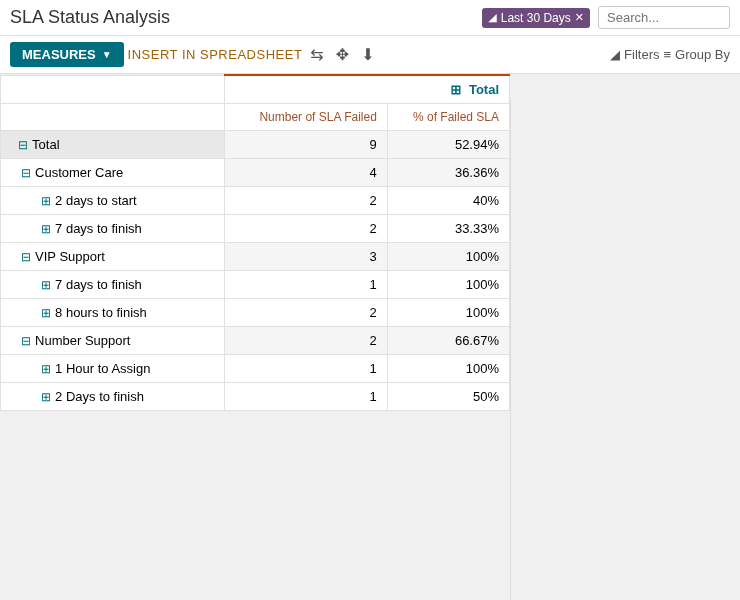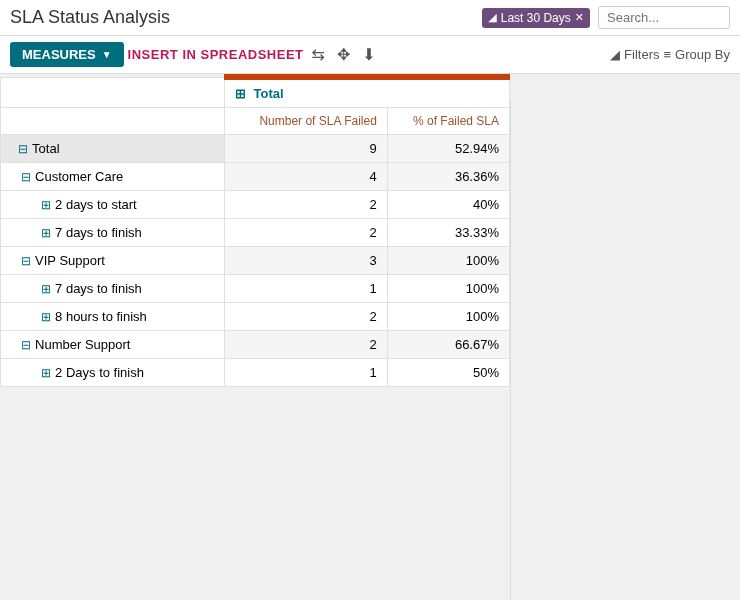--- a/index.html
+++ b/index.html
@@ -74,23 +74,23 @@
       gap: 6px;
     }
 
     .measures-btn .arrow-down {
       font-size: 10px;
     }
 
     .insert-btn {
       background: none;
       border: none;
-      color: #be185d;
-      font-size: 13px;
-      font-weight: bold;
+      color: #a16207;
+      font-size: 13px;
+      font-weight: normal;
       cursor: pointer;
       letter-spacing: 0.5px;
     }
 
     .icon-btn {
       background: none;
       border: none;
       color: #555;
       font-size: 16px;
       cursor: pointer;
@@ -226,21 +226,21 @@
     <span>Group By</span>
   </button>
 </div>
 
 <div class="table-wrapper">
   <div class="main-table-area">
     <table>
       <thead>
         <tr>
           <th class="empty-top-left" style="width:220px; border-top:1px solid #e0e0e0;"></th>
-          <th class="col-header-group" colspan="2" style="border-top:6px solid #c2410c;">
+          <th class="col-header-group" colspan="2" style="border-top:2px solid #c2410c;text-align:right;">
             <span style="color:#006e7f; font-size:13px; margin-right:4px; cursor:pointer;">⊞</span>
             <span>Total</span>
           </th>
         </tr>
         <tr>
           <th class="empty-top-left"></th>
           <th class="col-subheader" style="width:160px;">Number of SLA Failed</th>
           <th class="col-subheader" style="width:120px;">% of Failed SLA</th>
         </tr>
       </thead>
@@ -279,20 +279,25 @@
             <td class="row-label-indent2"><span style="color: rgb(0, 110, 127); font-size: 12px; margin-right: 4px; cursor: pointer;">⊞</span><span>8 hours to finish</span></td>
             <td class="num-cell-white" style="text-align: right;">2</td>
             <td class="num-cell-white" style="text-align: right;">100%</td>
           </tr>
           <tr>
             <td class="row-label-indent1"><span style="color: rgb(0, 110, 127); font-size: 12px; margin-right: 4px; cursor: pointer;">⊟</span><span>Number Support</span></td>
             <td class="num-cell" style="text-align: right;">2</td>
             <td class="num-cell" style="text-align: right;">66.67%</td>
           </tr>
           <tr>
+            <td class="row-label-indent2"><span style="color: rgb(0, 110, 127); font-size: 12px; margin-right: 4px; cursor: pointer;">⊞</span><span>1 Hour to Assign</span></td>
+            <td class="num-cell-white" style="text-align: right;">1</td>
+            <td class="num-cell-white" style="text-align: right;">100%</td>
+          </tr>
+          <tr>
             <td class="row-label-indent2"><span style="color: rgb(0, 110, 127); font-size: 12px; margin-right: 4px; cursor: pointer;">⊞</span><span>2 Days to finish</span></td>
             <td class="num-cell-white" style="text-align: right;">1</td>
             <td class="num-cell-white" style="text-align: right;">50%</td>
           </tr>
         </tbody>
     </table>
   </div>
   <div class="right-panel"></div>
 </div>
 

